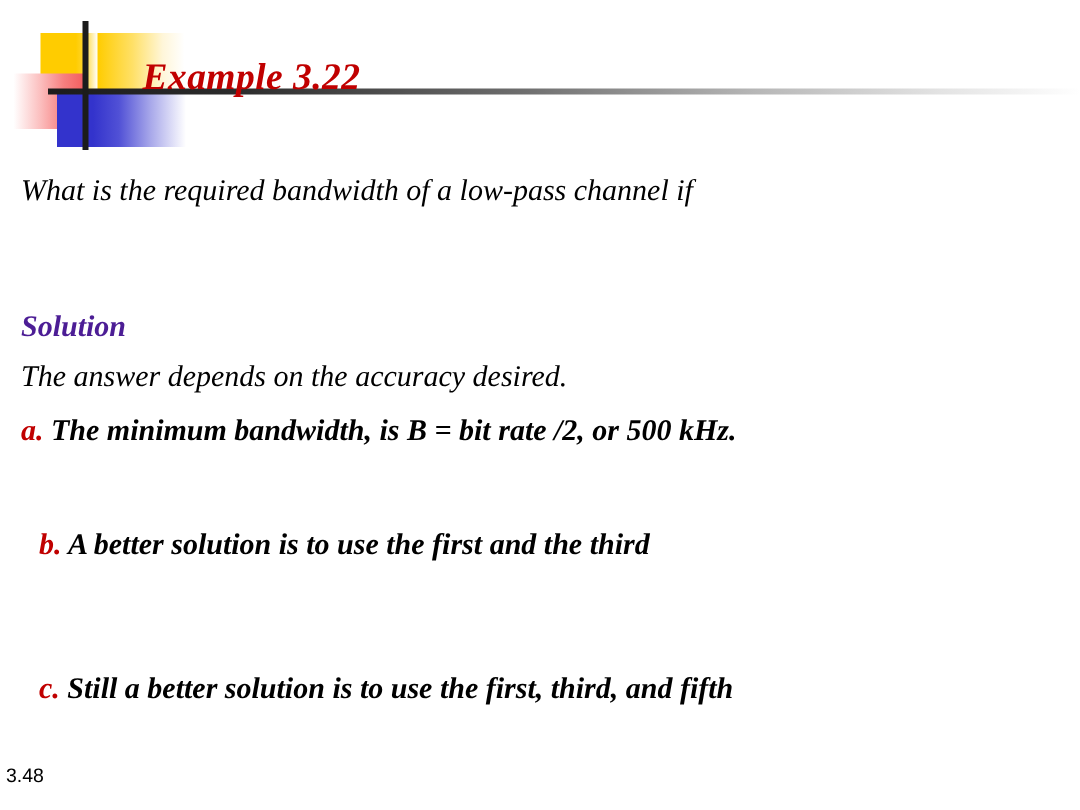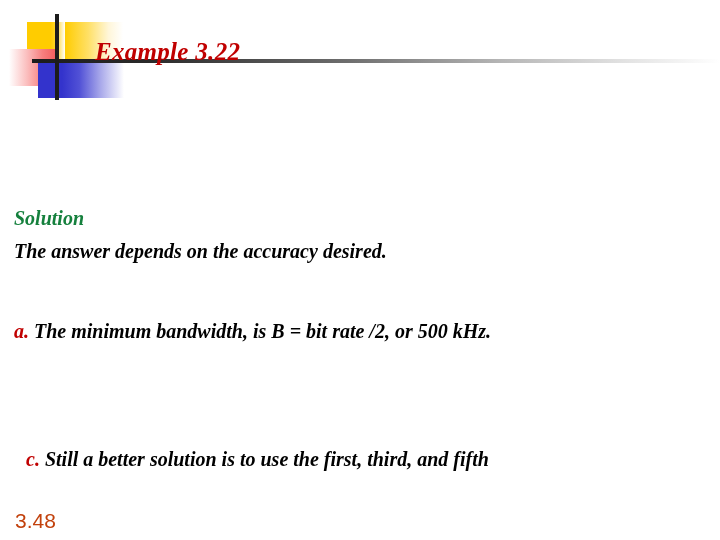--- a/index.html
+++ b/index.html
@@ -107,83 +107,85 @@
   }
   .q-line { white-space: nowrap; }
 
   #solution-heading {
     position: absolute;
     left: 14px;
     top: 207px;
     font-size: 20px;
     font-weight: bold;
     font-style: italic;
-    color: #15803d;
+    color: #4c1d95;
   }
   #solution-intro {
     position: absolute;
     left: 14px;
     top: 240px;
     font-size: 20px;
-    font-weight: bold;
+    font-weight: normal;
     font-style: italic;
     white-space: nowrap;
   }
 
   .answer-item {
     position: absolute;
     font-size: 20px;
     font-weight: bold;
     font-style: italic;
     line-height: 30px;
   }
-  #answer-a { left: 14px; top: 272px; margin-top: 44px; }
+  #answer-a { left: 14px; top: 272px; }
   #answer-b { left: 26px; top: 348px; }
   #answer-c { left: 26px; top: 444px; }
 
   .item-marker { color: #C00000; }
   .item-line { white-space: nowrap; }
   .item-line.indented { padding-left: 26px; }
 
   #page-number {
     position: absolute;
-    left: 15px;
+    left: 4px;
     top: 509px;
     font-family: "Liberation Sans", "DejaVu Sans", sans-serif;
-    font-size: 21px;
+    font-size: 13px;
     font-style: normal;
     font-weight: normal;
-    color: #c2410c;
+    color: #000000;
   }
 </style>
 </head>
 <body>
 
 <div id="header-decoration">
   <div class="deco-yellow"></div>
   <div class="deco-yellow-tail"></div>
   <div class="deco-red"></div>
   <div class="deco-blue"></div>
   <div class="deco-blue-tail"></div>
   <div class="deco-hline"></div>
   <div class="deco-vline"></div>
 </div>
 
 <div id="slide-title">Example 3.22</div>
 
 <div id="question-block">
+  <div class="q-line">What is the required bandwidth of a low-pass channel if</div>
 </div>
 
 <div id="solution-heading">Solution</div>
 <div id="solution-intro">The answer depends on the accuracy desired.</div>
 
 <div class="answer-item" id="answer-a">
   <div class="item-line"><span class="item-marker">a.</span><span> The minimum bandwidth, is B = bit rate /2, or 500 kHz.</span></div>
 </div>
 
 <div class="answer-item" id="answer-b">
+  <div class="item-line"><span class="item-marker">b.</span><span> A better solution is to use the first and the third</span></div>
 </div>
 
 <div class="answer-item" id="answer-c">
   <div class="item-line"><span class="item-marker">c.</span><span> Still a better solution is to use the first, third, and fifth</span></div>
 </div>
 
 <div id="page-number">3.48</div>
 
 </body></html>

